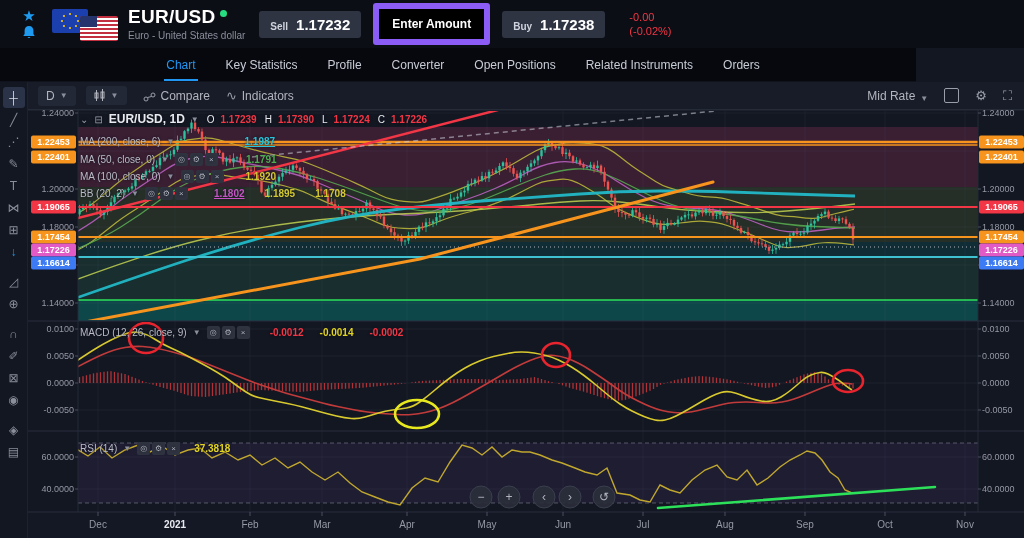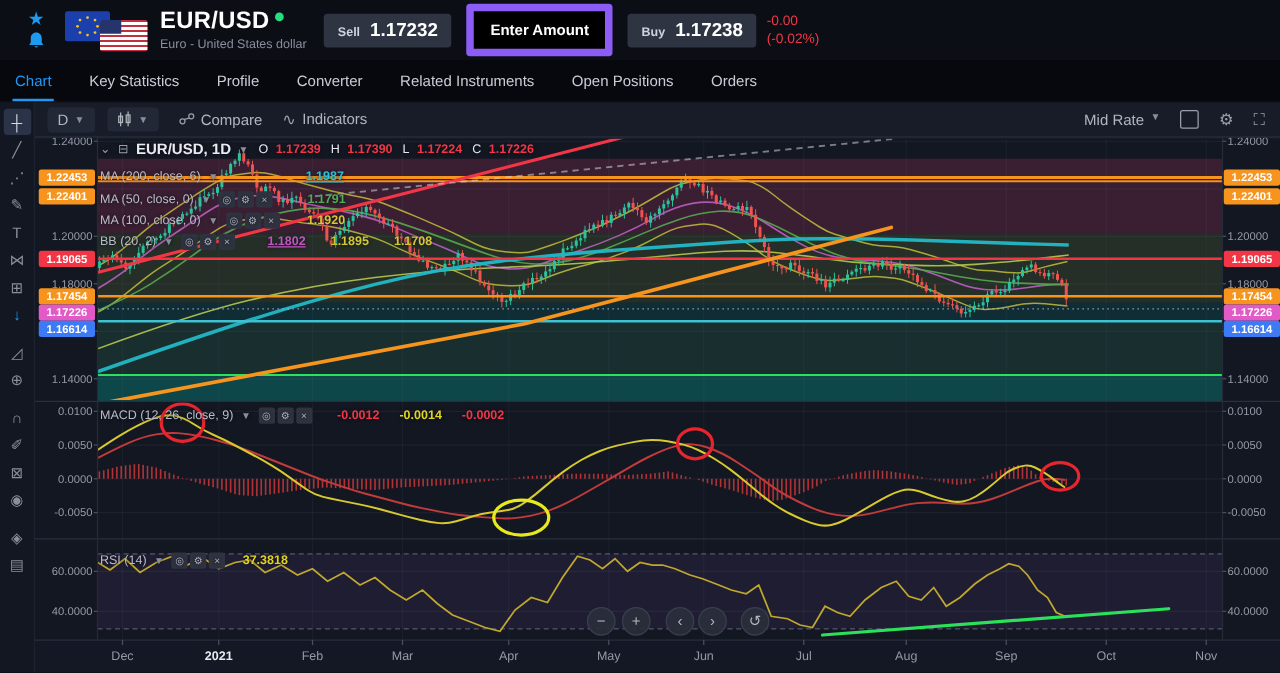--- a/index.html
+++ b/index.html
@@ -20,35 +20,35 @@
   .symbol{font-size:19px;font-weight:bold;color:#fff;letter-spacing:.3px;}
   .live-dot{width:7px;height:7px;border-radius:50%;background:#26de81;margin-top:3px;}
   .subtitle{font-size:10px;color:#8a8e9b;margin-top:2px;}
   .trade-btn{margin-left:14px;background:#2e3442;border-radius:3px;padding:5px 11px;display:flex;
              align-items:baseline;gap:8px;cursor:pointer;}
   .trade-btn .side{font-size:10px;color:#cfd3dd;font-weight:bold;}
   .trade-btn .px{font-size:15px;font-weight:bold;color:#fff;}
   .amount-btn{margin-left:12px;background:#000;border:6px solid #8b5cf6;color:#fff;font-weight:bold;
               font-size:12px;padding:8px 13px;border-radius:3px;cursor:pointer;}
   .buy-btn{margin-left:12px;}
-  .change-block{margin-left:8px;font-size:11px;color:#f23645;line-height:1.3;}
+  .change-block{margin-left:24px;font-size:11px;color:#f23645;line-height:1.3;}
   
-  .tabs{position:absolute;left:0;top:48px;width:1024px;height:34px;background:#06080e;
+  .tabs{position:absolute;left:0;top:48px;width:916px;height:34px;background:#06080e;
         display:flex;align-items:center;gap:26px;padding-left:10px;box-sizing:border-box;
-        border-bottom:1px solid #10131c;}
+        border-bottom:1px solid #10131c;justify-content:center;}
   .tab{font-size:12px;color:#c9ccd6;cursor:pointer;padding:9px 2px;position:relative;white-space:nowrap;}
   .tab.active{color:#2196f3;}
   .tab.active::after{content:"";position:absolute;left:0;right:0;bottom:0;height:2px;background:#2196f3;}
   
   .ctoolbar{position:absolute;left:28px;top:82px;width:996px;height:28px;background:#181c28;
             display:flex;align-items:center;font-size:12px;color:#b2b5be;
             border-bottom:1px solid #262b38;box-sizing:border-box;}
   .tb-box{display:flex;align-items:center;gap:5px;background:#232837;border-radius:3px;
           padding:3px 8px;margin-left:10px;cursor:pointer;}
-  .tb-item{display:flex;align-items:flex-start;gap:5px;margin-left:16px;cursor:pointer;}
+  .tb-item{display:flex;align-items:flex-end;gap:5px;margin-left:16px;cursor:pointer;}
   .caret{font-size:8px;color:#8a8e9b;}
   .tb-right{margin-left:auto;display:flex;align-items:center;gap:16px;margin-right:12px;}
   .tb-ic{color:#9a9eab;font-size:13px;cursor:pointer;}
   .sq-ic{width:13px;height:13px;border:1.5px solid #9a9eab;border-radius:2px;cursor:pointer;}
   
   .lefttools{position:absolute;left:0;top:82px;width:28px;height:456px;background:#131722;
              border-right:1px solid #1d2230;display:flex;flex-direction:column;align-items:center;
              padding-top:5px;box-sizing:border-box;}
   .ltool{width:22px;height:21px;display:flex;align-items:center;justify-content:center;
          color:#8a8e9b;font-size:12px;cursor:pointer;border-radius:3px;margin-bottom:1px;}
@@ -993,22 +993,22 @@
       <div>-0.00</div>
       <div>(-0.02%)</div>
     </div>
   </div>
 
   <div class="tabs" id="tabs-row">
       <div class="tab active">Chart</div>
       <div class="tab">Key Statistics</div>
       <div class="tab">Profile</div>
       <div class="tab">Converter</div>
+      <div class="tab">Open Positions</div>
       <div class="tab">Related Instruments</div>
-      <div class="tab">Open Positions</div>
       <div class="tab">Orders</div>
     </div>
 
   <div class="ctoolbar">
     <div class="tb-box">
       <span>D</span>
       <span class="caret">▼</span>
     </div>
     <div class="tb-box">
       <svg width="12" height="13">

